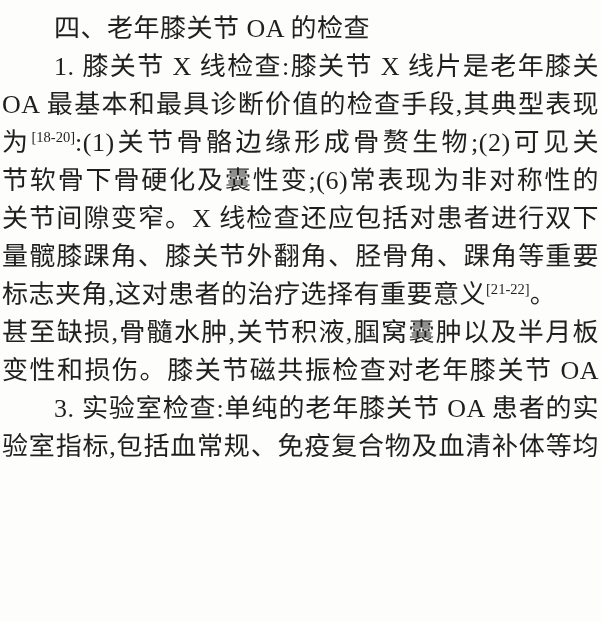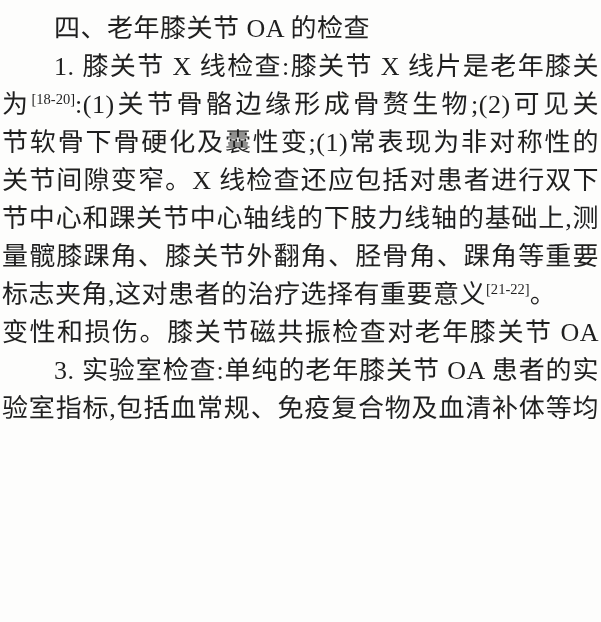--- a/index.html
+++ b/index.html
@@ -55,23 +55,24 @@
     white-space: nowrap;
   }
 </style>
 </head>
 <body style="background: rgb(253, 253, 252);">
 
 <div class="page">
   <div class="text-column" style="color: rgb(31, 31, 31);">
       <div class="line indent nofill"><span class="run">四、老年膝关节 OA 的检查</span></div>
       <div class="line indent fill"><span class="run">1. 膝关节 X 线检查:膝关节 X 线片是老年膝关节</span></div>
+      <div class="line fill"><span class="run">OA 最基本和最具诊断价值的检查手段,其典型表现</span></div>
       <div class="line fill"><span class="run">为</span><span class="sup">[18-20]</span><span class="run">:(1)关节骨骼边缘形成骨赘生物;(2)可见关</span></div>
-      <div class="line fill"><span class="run">节软骨下骨硬化及囊性变;(1)常表现为非对称性的</span></div>
+      <div class="line fill"><span class="run">节软骨下骨硬化及囊性变;(6)常表现为非对称性的</span></div>
       <div class="line fill"><span class="run">关节间隙变窄。X 线检查还应包括对患者进行双下肢</span></div>
-      <div class="line fill"><span class="run">节中心和踝关节中心轴线的下肢力线轴的基础上,测</span></div>
       <div class="line fill"><span class="run">量髋膝踝角、膝关节外翻角、胫骨角、踝角等重要力线</span></div>
       <div class="line nofill"><span class="run">标志夹角,这对患者的治疗选择有重要意义</span><span class="sup">[21-22]</span><span class="run">。</span></div>
+      <div class="line fill"><span class="run">甚至缺损,骨髓水肿,关节积液,腘窝囊肿以及半月板</span></div>
       <div class="line fill"><span class="run">变性和损伤。膝关节磁共振检查对老年膝关节 OA 早</span></div>
       <div class="line indent fill"><span class="run">3. 实验室检查:单纯的老年膝关节 OA 患者的实</span></div>
       <div class="line fill"><span class="run">验室指标,包括血常规、免疫复合物及血清补体等均表</span></div>
     </div>
 </div>
 
 </body></html>

